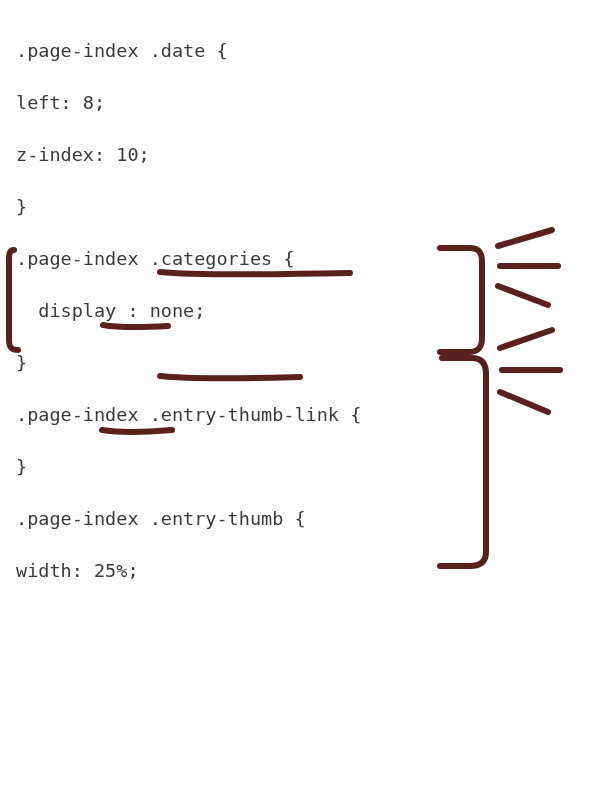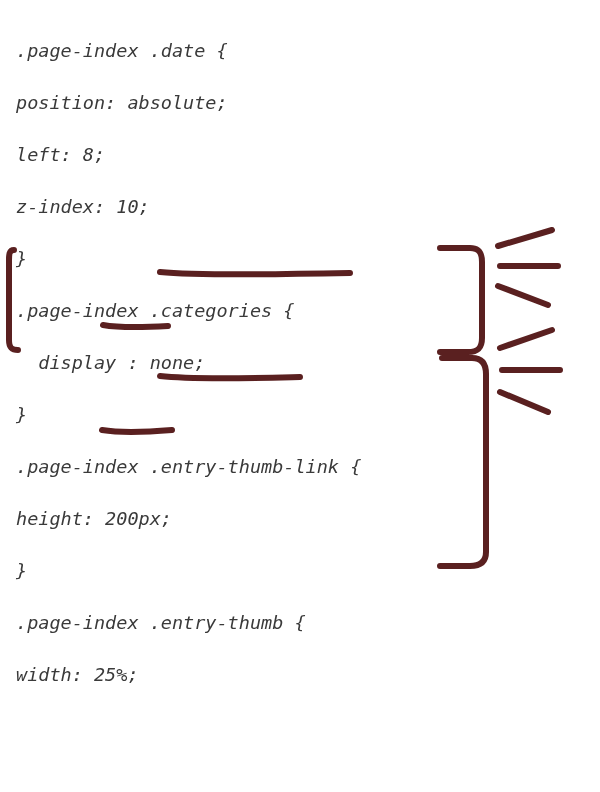--- a/index.html
+++ b/index.html
@@ -12,44 +12,42 @@
   }
   .code-area {
     position: relative;
     padding: 12px 10px 10px 16px;
     font-family: Menlo, Consolas, "DejaVu Sans Mono", monospace;
     font-size: 18.5px;
     line-height: 26px;
     color: #3a3a3a;
     white-space: pre;
   }
-  .line { white-space: pre; font-style: italic; }
+  .line { white-space: pre; }
   .svg-overlay {
     position: absolute;
     top: 0;
     left: 0;
     width: 600px;
     height: 792px;
     pointer-events: none;
   }
 </style>
 </head>
 <body>
 
 <div class="code-area">
 <div class="line">.page-index .date {</div>
-<div class="line">position: absolute;</div>
 <div class="line">left: 8;</div>
 <div class="line">z-index: 10;</div>
 <div class="line">}</div>
 <div class="line">.page-index .categories {</div>
 <div class="line">  display : none;</div>
 <div class="line">}</div>
 <div class="line">.page-index .entry-thumb-link {</div>
-<div class="line">height: 200px;</div>
 <div class="line">}</div>
 <div class="line">.page-index .entry-thumb {</div>
 <div class="line">width: 25%;</div>
 
 
 
 
 
 
 

